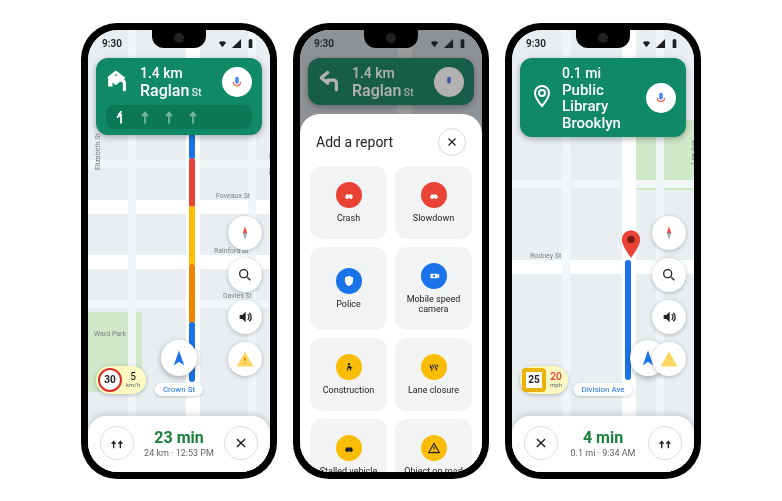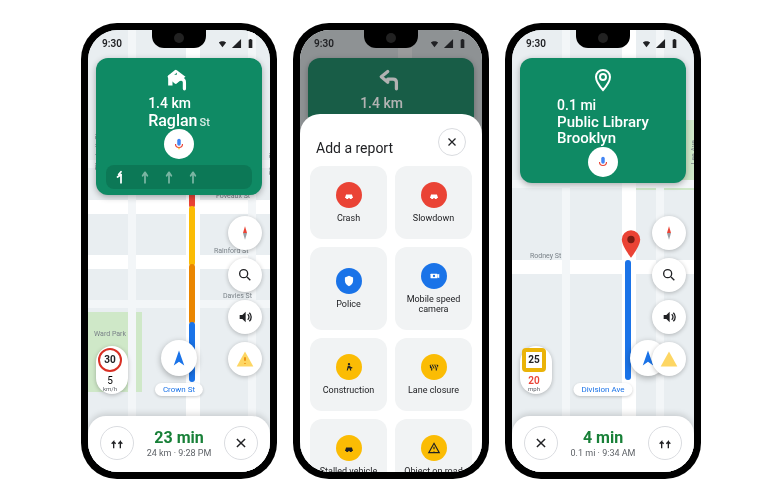--- a/index.html
+++ b/index.html
@@ -67,21 +67,21 @@
   .nav-card {
     margin: 4px 8px 0 8px;
     background:#0f8a64;
     color:#fff;
     border-radius:12px;
     box-shadow:0 2px 6px rgba(0,0,0,.3);
     z-index:20;
     position:relative;
     padding:8px 10px 6px 10px;
   }
-  .nav-main { display:flex; align-items:center; flex-direction:column;}
+  .nav-main { display:flex; align-items:center; gap:8px;}
   .turn-icon-box{ flex:none;}
   .nav-text{ flex:1; min-width:0;}
   .nav-dist{ font-size:14px; font-weight:500; line-height:1;}
   .nav-dest{ font-size:16px; font-weight:500; margin-top:2px; line-height:1.1;}
   .nav-dest .small{ font-size:11px; opacity:.85; margin-left:2px;}
   .mic-btn{
     width:30px;height:30px;border-radius:50%;background:#fff;display:flex;align-items:center;justify-content:center;flex:none;
   }
   .lane-row{
     background:#0c7856;
@@ -119,23 +119,23 @@
     gap:8px;
     z-index:15;
   }
   .circle-btn{
     width:34px;height:34px;border-radius:50%;background:#fff;display:flex;align-items:center;justify-content:center;
     box-shadow:0 1px 4px rgba(0,0,0,.25);
   }
   .circle-btn.warn{border:2px solid #fff;}
   .speed-box{
     position:absolute; left:8px; bottom:78px; z-index:15;
-    display:flex; align-items:center; background:#ffffff; border-radius:18px;
+    display:flex; align-items:center; background:#fef9c3; border-radius:18px;
     box-shadow:0 1px 4px rgba(0,0,0,.25);
-    padding:2px 6px 2px 2px; gap:4px;flex-direction:column;
+    padding:2px 6px 2px 2px; gap:4px;
   }
   .speed-limit{
     width:24px;height:24px;border-radius:50%;border:2px solid #d93025;background:#fff;
     display:flex;align-items:center;justify-content:center;font-size:10px;font-weight:700;color:#202124;
   }
   .speed-limit.sq{border-radius:4px;border:4px solid #eab308;}
   .speed-cur{font-size:10px;line-height:1;text-align:center;}
   .speed-cur .u{font-size:6px;display:block;color:#5f6368;}
   .loc-chip{
     position:absolute; bottom:76px; left:50%; transform:translateX(-50%);
@@ -167,21 +167,21 @@
   
   .dim-layer{position:absolute;inset:0;background:rgba(32,33,36,.45);z-index:18;}
   .sheet{
     position:absolute; left:0; right:0; bottom:0;
     background:#fff; border-radius:20px 20px 0 0;
     z-index:22;
     padding:14px 10px 12px 10px;
     height:358px;
     display:flex; flex-direction:column;
   }
-  .sheet-head{display:flex;justify-content:space-between;align-items:flex-end;padding:0 6px 10px 6px;}
+  .sheet-head{display:flex;justify-content:space-between;align-items:center;padding:0 6px 10px 6px;}
   .sheet-title{font-size:14px;color:#202124;}
   .grid{display:grid;grid-template-columns:1fr 1fr;gap:8px;flex:1;}
   .report-item{
     background:#f1f3f4;border-radius:12px;
     display:flex;flex-direction:column;align-items:center;justify-content:center;
     gap:5px;font-size:9px;color:#202124;padding:16px 2px;
   }
   .r-icon{width:26px;height:26px;border-radius:50%;display:flex;align-items:center;justify-content:center;}
   .r-red{background:#ea4335;}
   .r-blue{background:#1a73e8;}
@@ -320,21 +320,21 @@
     </div>
 
     <div class="bottom-bar">
       <div class="bb-btn">
         <svg width="16" height="16" viewBox="0 0 24 24" fill="none" stroke="#202124" stroke-width="2">
             <path d="M7 20V10l-3 3M7 10l3 3M17 20V10l-3 3M17 10l3 3"></path>
           </svg>
       </div>
       <div class="eta-block">
         <div class="eta-time">23 min</div>
-        <div class="eta-sub">24 km  ·  9:28 PM</div>
+        <div class="eta-sub">24 km  ·  12:53 PM</div>
       </div>
       <div class="bb-btn">
         <svg width="14" height="14" viewBox="0 0 24 24" stroke="#202124" stroke-width="2.5">
             <path d="M5 5l14 14M19 5L5 19"></path>
           </svg>
       </div>
     </div>
 
   </div>
 </div>

